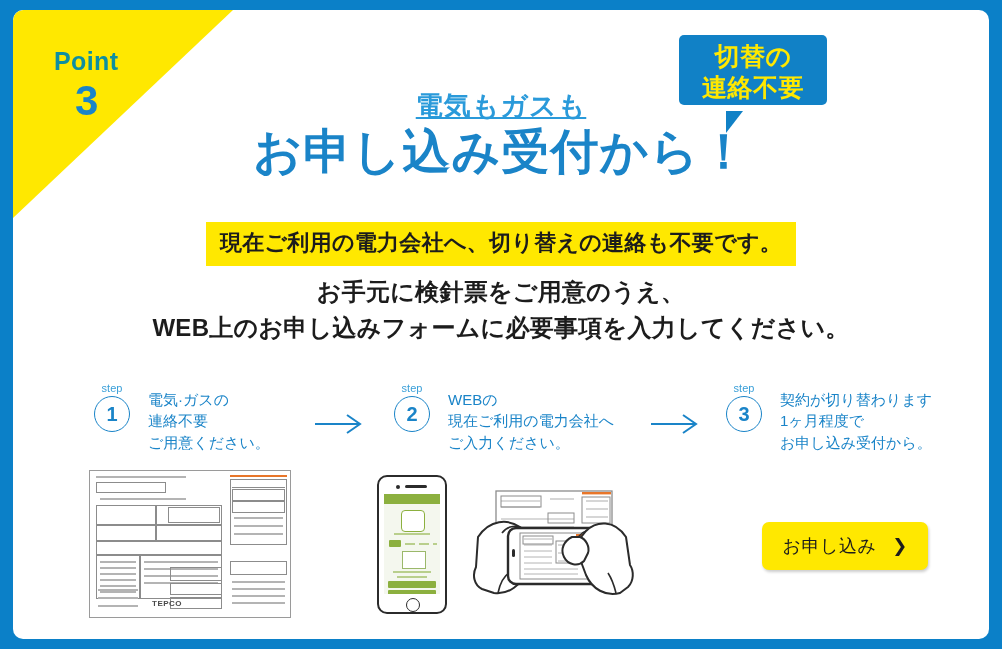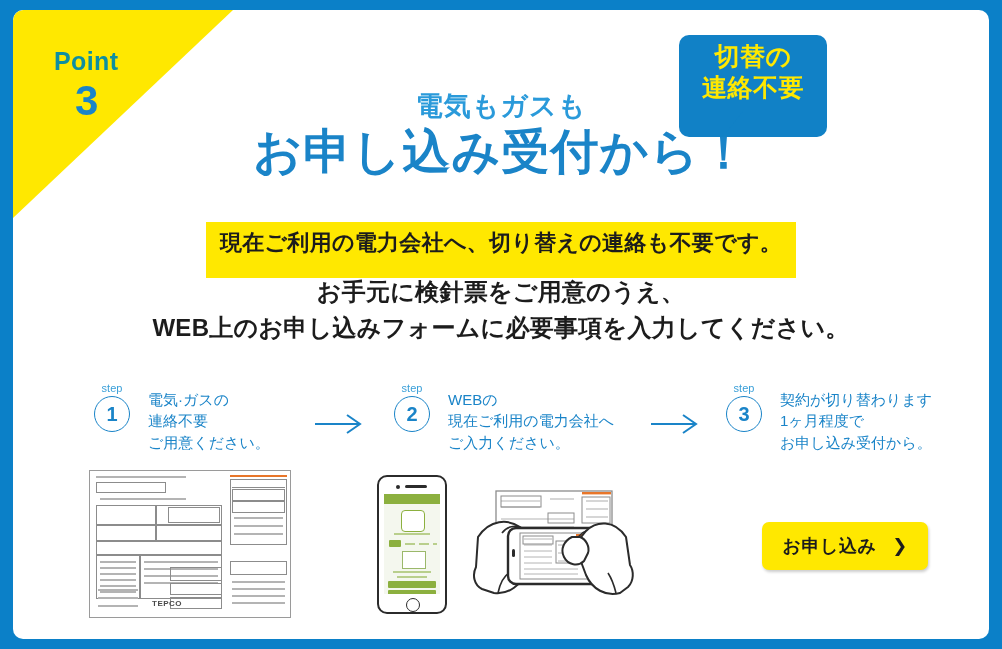--- a/index.html
+++ b/index.html
@@ -38,33 +38,34 @@
     font-size:42px;font-weight:bold;color:#1a84c8;
     line-height:1;
   }
 
   
   #subtitle{
     position:absolute;left:0;right:0;top:78px;
     text-align:center;
     font-size:27px;font-weight:bold;color:#2a9ada;
     letter-spacing:1px;
+    text-decoration:underline;
   }
   #title{
     position:absolute;left:0;right:0;top:110px;
     text-align:center;
     font-size:48px;font-weight:bold;color:#1a84c8;
     letter-spacing:1px;
   }
 
   
   #badge{
     position:absolute;left:666px;top:25px;
-    width:148px;height:102px;
-    background:#1181c6;border-radius:10px;
+    width:148px;height:70px;
+    background:#1181c6;border-radius:5px;
   }
   #badge-tail{
     position:absolute;left:713px;top:101px;
     width:0;height:0;
     border-left:17px solid #1181c6;
     border-bottom:22px solid transparent;
   }
   .badge-line{
     color:#ffe800;font-weight:bold;text-align:center;
     line-height:1.08;letter-spacing:.5px;
@@ -73,21 +74,21 @@
   #badge-line2{position:absolute;left:0;right:0;top:39px;font-size:25px;}
 
   
   #highlight-wrap{
     position:absolute;left:0;right:0;top:212px;text-align:center;
   }
   #highlight{
     display:inline-block;
     background:#ffe800;color:#1c1c1c;
     font-size:22px;font-weight:bold;
-    padding:6px 14px 20px 14px;
+    padding:6px 14px 8px 14px;
     letter-spacing:.3px;
   }
   .lead{
     position:absolute;left:0;right:0;text-align:center;
     color:#1c1c1c;font-size:24px;font-weight:bold;letter-spacing:.3px;
   }
   #lead1{top:266px;}
   #lead2{top:302px;}
 
   
@@ -118,21 +119,21 @@
 
   
   #cta{
     position:absolute;left:749px;top:512px;
     width:166px;height:48px;
     background:#ffe800;border-radius:7px;
     box-shadow:1px 2px 3px rgba(0,0,0,.2);
     display:flex;align-items:center;justify-content:center;
     cursor:pointer;
   }
-  #cta-label{font-size:18px;font-weight:bold;color:#1c1c1c;letter-spacing:.5px;}
+  #cta-label{font-size:18px;font-weight:normal;color:#1c1c1c;letter-spacing:.5px;}
   #cta-chevron{margin-left:16px;font-size:18px;font-weight:bold;color:#1c1c1c;}
 
   
   #bill{
     position:absolute;left:76px;top:460px;
     width:202px;height:148px;
     background:#fff;border:1px solid #9a9a9a;box-sizing:border-box;
   }
   .bline{position:absolute;background:#8c8c8c;height:1.4px;}
   .bbox{position:absolute;border:1px solid #8c8c8c;box-sizing:border-box;}

